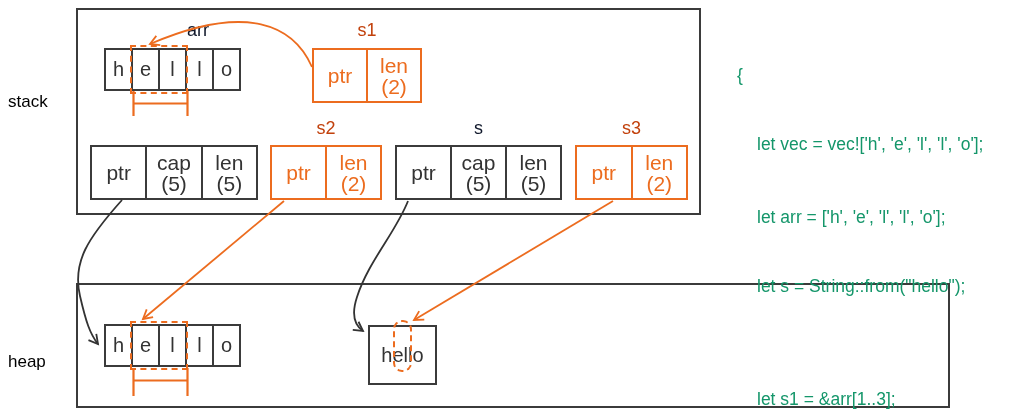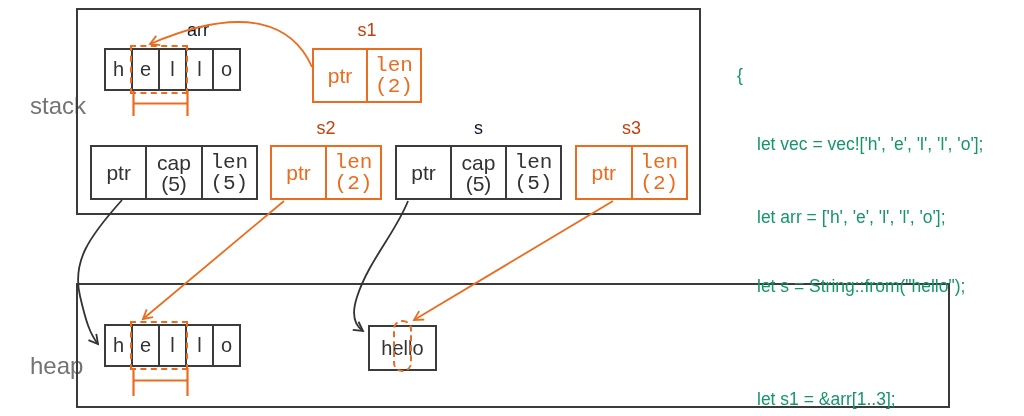--- a/index.html
+++ b/index.html
@@ -1,40 +1,40 @@
 <!DOCTYPE html>
 <html><head>
 <meta charset="utf-8">
 <style>
   html,body{margin:0;padding:0;background:#fff;}
   .canvas{
     position:relative;width:1024px;height:416px;background:#ffffff;
     font-family:"Liberation Sans", sans-serif;color:#333;overflow:hidden;
   }
   .frame{position:absolute;border:2px solid #3b3b3b;box-sizing:border-box;background:transparent;}
-  .side-label{position:absolute;font-size:24px;color:#737373;margin-left:22px;}
+  .side-label{position:absolute;font-size:17px;color:#000000;}
   .cells{position:absolute;display:flex;}
   .cell{
     width:29px;height:43px;border:2px solid #3b3b3b;margin-left:-2px;
     display:flex;align-items:center;justify-content:center;
     font-size:20px;box-sizing:border-box;background:#fff;
   }
   .cell:first-child{margin-left:0;}
   .rbox{
     position:absolute;display:flex;box-sizing:border-box;
     border:2px solid #3b3b3b;background:#fff;
   }
   .rbox.orange{border-color:#EC6C1F;color:#EC6C1F;}
   .mcell{
     flex:1;border-right:2px solid #3b3b3b;display:flex;flex-direction:column;
     align-items:center;justify-content:center;font-size:21px;line-height:21px;
     box-sizing:border-box;
   }
   .rbox.orange .mcell{border-right-color:#EC6C1F;}
-  .mcell:last-child{border-right:none;font-family:Liberation Mono, monospace;}
+  .mcell:last-child{border-right:none;}
   .glabel{position:absolute;font-size:18px;text-align:center;color:#0f172a;}
   .glabel.orange{color:#c2410c;}
   .dash{position:absolute;border:2.5px dashed #EC6C1F;box-sizing:border-box;background:transparent;}
   .hellobox{
     position:absolute;border:2px solid #3b3b3b;box-sizing:border-box;background:#fff;
     display:flex;align-items:center;justify-content:center;font-size:20px;
   }
   .code{
     position:absolute;left:737px;top:18px;color:#14966A;
     font-size:17.5px;line-height:23px;white-space:pre;
@@ -129,21 +129,21 @@
 
   <div class="cells" style="left:104px;top:324px">
     <div class="cell">h</div>
     <div class="cell">e</div>
     <div class="cell">l</div>
     <div class="cell">l</div>
     <div class="cell">o</div>
   </div>
   <div class="dash" style="left:130px;top:321px;width:58px;height:49px"></div>
 
-  <div class="hellobox" style="left:368px;top:325px;width:69px;height:46px">
+  <div class="hellobox" style="left:368px;top:325px;width:69px;height:60px">
     <span>hello</span>
   </div>
   <div class="dash" style="left:393px;top:320px;width:19px;height:52px;border-radius:9px"></div>
 
   <div class="code">
     <div>{</div>
     <div class="indent">let vec = vec!['h', 'e', 'l', 'l', 'o'];</div>
     <div class="indent gap-sm">let arr = ['h', 'e', 'l', 'l', 'o'];</div>
     <div class="indent">let s = String::from("hello");</div>
     <div class="indent gap-big">let s1 = &amp;arr[1..3];</div>

